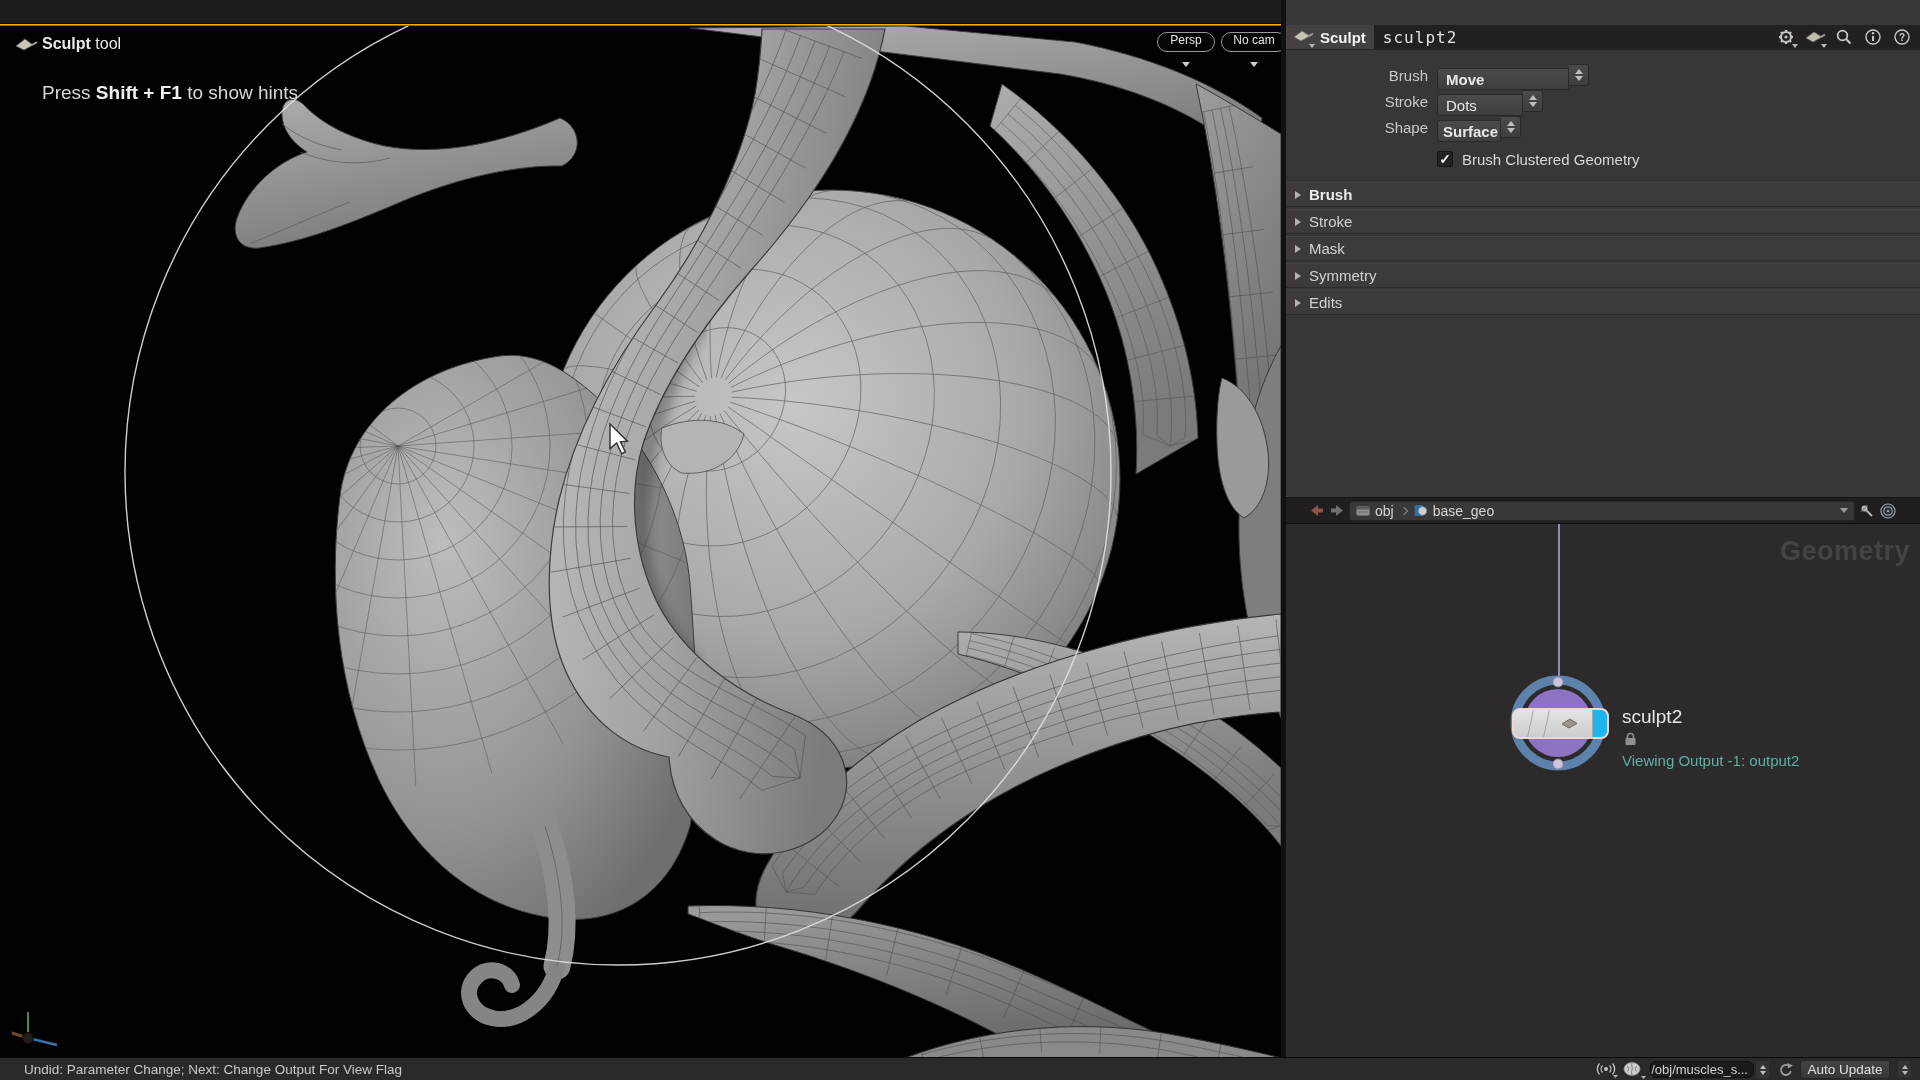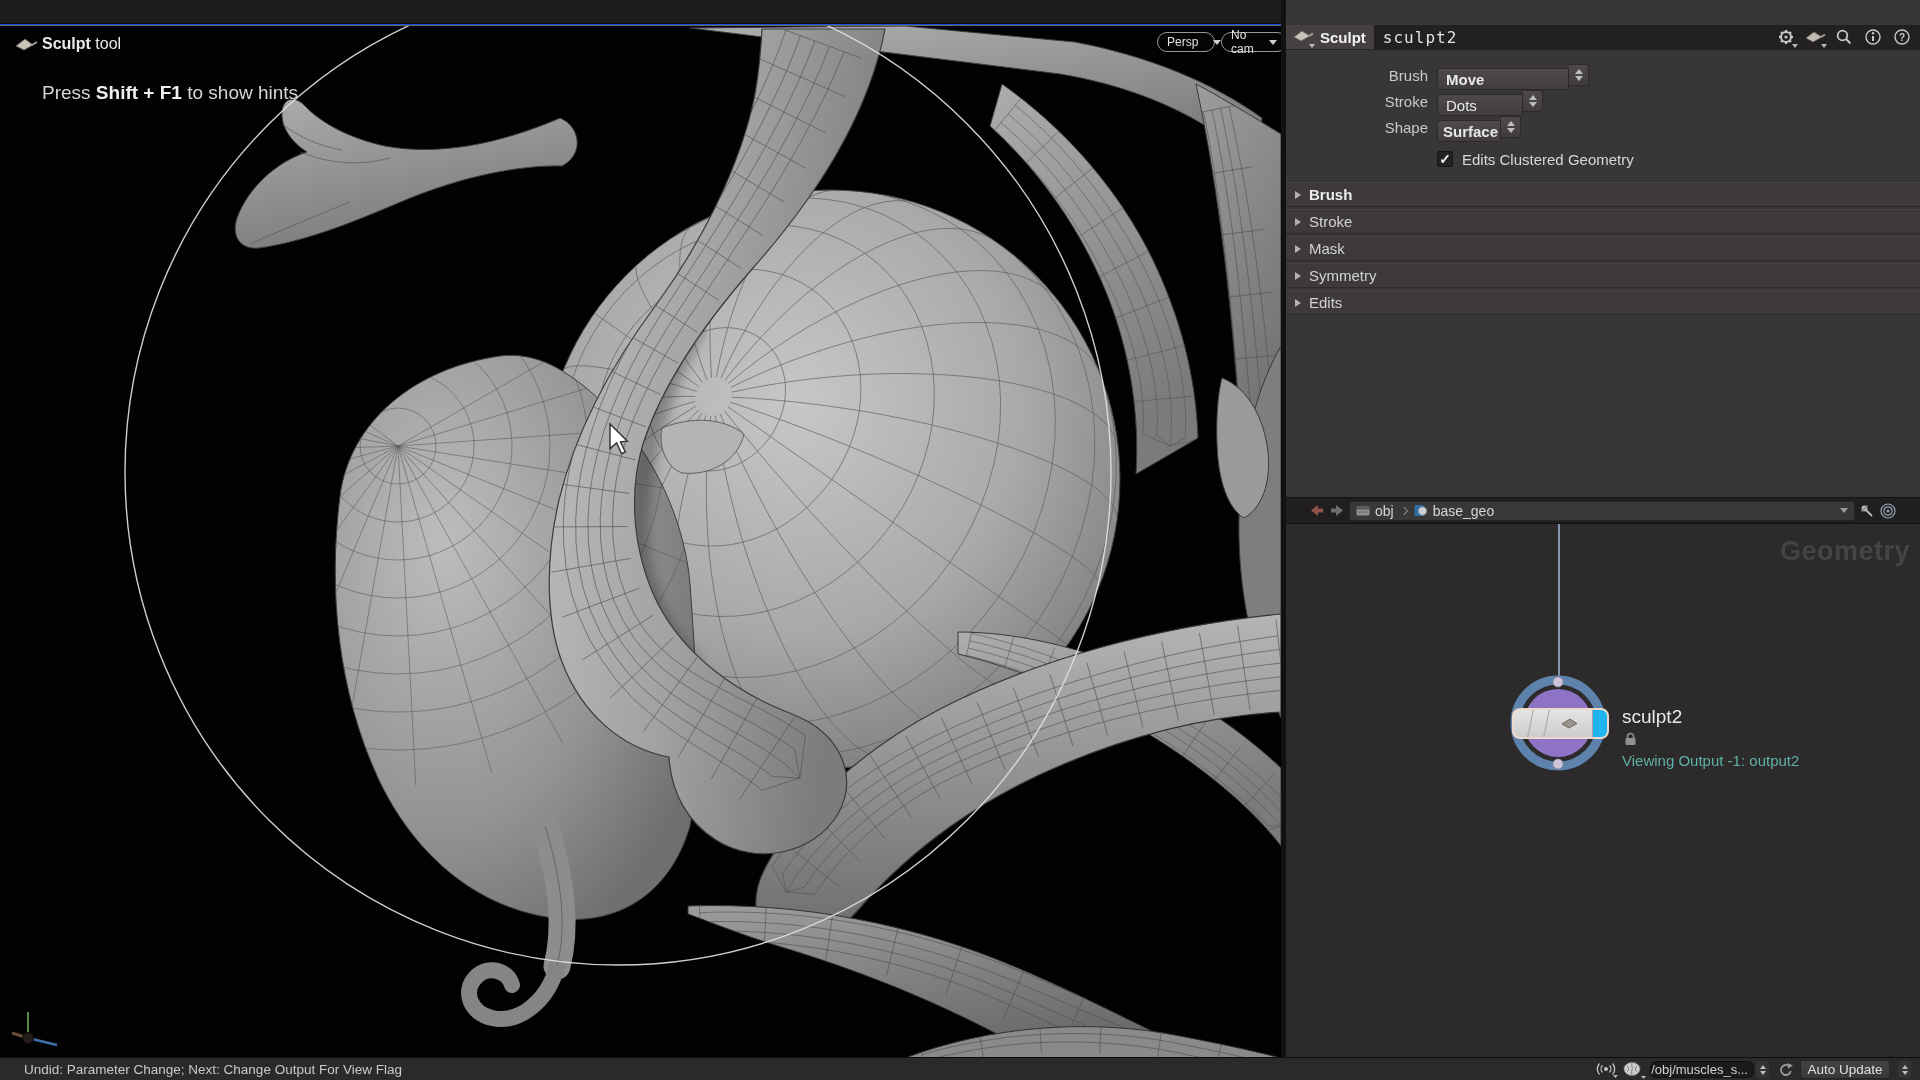--- a/index.html
+++ b/index.html
@@ -1,36 +1,36 @@
 <!DOCTYPE html>
 <html><head>
 <meta charset="utf-8">
 <style>
   * { margin:0; padding:0; box-sizing:border-box; }
   html,body { background:#000; }
   #app {
     position:relative; width:1920px; height:1080px; overflow:hidden;
-    font-family:"Liberation Sans", sans-serif; color:#ccc; background:#1d4ed8;
+    font-family:"Liberation Sans", sans-serif; color:#ccc; background:#eab308;
     -webkit-font-smoothing:antialiased;
   }
   .tex { background-image:radial-gradient(rgba(255,255,255,0.035) 1px, transparent 1px); background-size:4px 4px; }
   
   #topstrip { position:absolute; left:0; top:0; width:1920px; height:24px; background:#1d1b1b; border-bottom:1px solid #0a0a0a; }
   
   #viewport { position:absolute; left:0; top:25px; width:1281px; height:1032px; background:#020202; border-top:1px solid #6a6a6a; overflow:hidden; }
   #scene { position:absolute; left:0; top:0; }
   .vp-overlay { position:absolute; z-index:5; }
   #vp-title { left:42px; top:9px; font-size:16px; color:#e9e9e9; }
   #vp-title b { font-weight:bold; }
   #vp-hint { left:42px; top:56px; font-size:19px; color:#d6d6d6; }
   #vp-hint b { font-weight:bold; color:#efefef; }
   #vp-tool-icon { left:14px; top:10px; }
   .pill { position:absolute; top:6px; height:20px; border:1px solid #989898; border-radius:10px;
     background:rgba(10,10,10,0.55); color:#e4e4e4; font-size:12px; display:flex; align-items:center; gap:15px;
-    padding:0 9px; z-index:6; cursor:default; }
+    padding:0 9px; z-index:6; cursor:default;flex-direction:column; }
   .pill .caret { width:0; height:0; border-left:4px solid transparent; border-right:4px solid transparent; border-top:5px solid #cfcfcf; }
   #pill-persp { left:1157px; width:58px; }
   #pill-cam { left:1221px; width:66px; }
   
   #vsplit { position:absolute; left:1281px; top:0; width:5px; height:1080px; background:#121111; }
   #rpanel { position:absolute; left:1286px; top:0; width:634px; height:1057px; background:#393637; }
   
   #pheader { position:absolute; left:0; top:25px; width:634px; height:25px; background:#3d3a3b; display:flex; align-items:center; border-bottom:1px solid #262324; }
   #ptab { display:flex; align-items:center; gap:6px; padding:0 8px 0 6px; height:100%; background:#454142; }
   #ptab .tablabel { font-weight:bold; font-size:15px; color:#f2f2f2; }
@@ -359,21 +359,21 @@
         <div class="menu-btn boldval" style="width:64px; padding:0 5px;">
             <span>Surface</span>
           </div>
         <div class="spin">
             <i class="tri-up"></i>
             <i class="tri-dn"></i>
           </div>
       </div>
       <div class="prow" style="top:98px; left:151px;">
         <span class="checkbox">✓</span>
-        <span class="cb-label">Edits Clustered Geometry</span>
+        <span class="cb-label">Brush Clustered Geometry</span>
       </div>
 
       <div class="section" style="top:132px;">
         <span class="sec-tri"></span>
         <span class="sec-label bold">Brush</span>
       </div>
       <div class="section" style="top:159px;">
         <span class="sec-tri"></span>
         <span class="sec-label">Stroke</span>
       </div>

